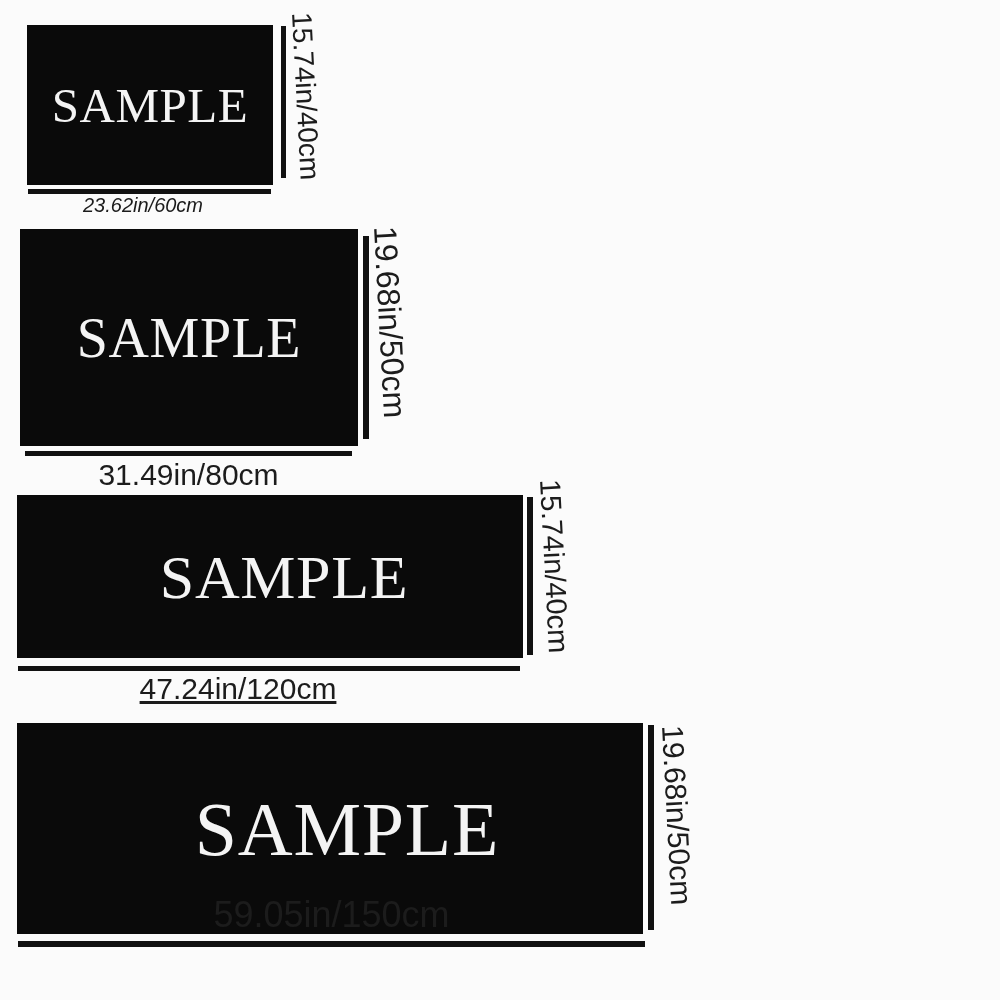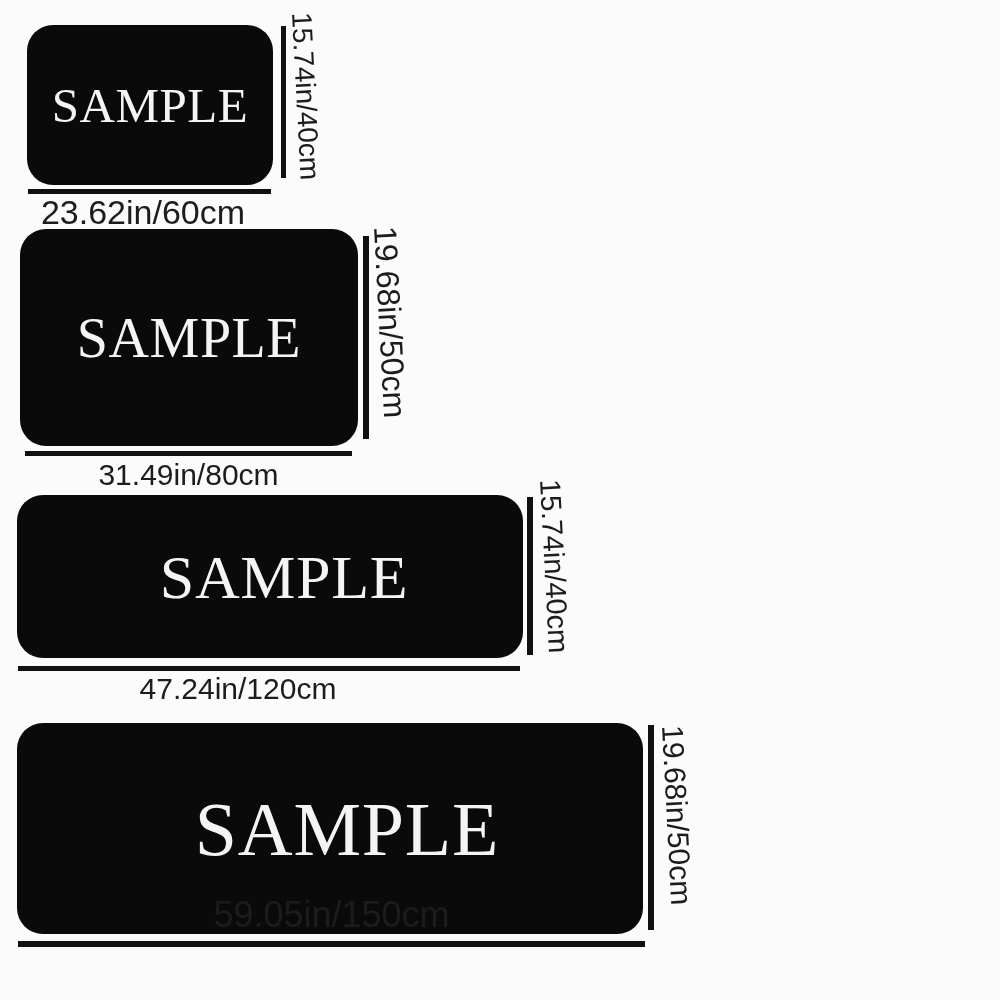--- a/index.html
+++ b/index.html
@@ -4,21 +4,21 @@
 <style>
   html,body{margin:0;padding:0;}
   .canvas{
     position:relative;width:1000px;height:1000px;overflow:hidden;
     background:var(--background,#fbfbfb);
     font-family:"Liberation Sans",sans-serif;
   }
   .size-item{display:contents;}
   .swatch{
     position:absolute;background:var(--swatch,#0a0a0a);
-    display:flex;align-items:center;justify-content:center;border-radius:26px;
+    display:flex;align-items:center;justify-content:center;
   }
   .sample{
     color:var(--sample_text,#f4f4f4);
     font-family:"Liberation Serif",serif;
     letter-spacing:0.01em;line-height:1;white-space:nowrap;
   }
   .hline{position:absolute;background:var(--line,#111111);}
   .vline{position:absolute;background:var(--line,#111111);}
   .wlabel{
     position:absolute;color:var(--dimension_text,#1c1c1c);
@@ -27,35 +27,35 @@
   .vlabel{
     position:absolute;color:var(--dimension_text,#1c1c1c);
     writing-mode:vertical-rl;text-orientation:mixed;
     line-height:1;white-space:nowrap;
     transform:rotate(-3deg);transform-origin:top left;
   }
   
   .s1{left:27px;top:25px;width:246px;height:160px;}
   .f1{font-size:49px;}
   .h1{left:28px;top:189px;width:243px;height:5px;}
-  .w1{left:28px;top:194px;width:230px;font-size:34px;}
+  .w1{left:28px;top:194px;width:230px;font-size:20px;font-style:italic;}
   .v1{left:281px;top:26px;width:5px;height:152px;}
   .r1{left:287px;top:13px;font-size:28px;}
   
   .s2{left:20px;top:229px;width:338px;height:217px;}
   .f2{font-size:56px;}
   .h2{left:25px;top:451px;width:327px;height:5px;}
   .w2{left:25px;top:458px;width:327px;font-size:30px;}
   .v2{left:363px;top:236px;width:6px;height:203px;}
   .r2{left:369px;top:227px;font-size:32px;}
   
   .s3{left:17px;top:495px;width:506px;height:163px;}
   .f3{font-size:62px;padding-left:28px;}
   .h3{left:18px;top:666px;width:502px;height:5px;}
-  .w3{left:18px;top:672px;width:440px;font-size:30px;}
+  .w3{left:18px;top:672px;width:440px;font-size:30px;text-decoration:underline;}
   .v3{left:527px;top:497px;width:6px;height:158px;}
   .r3{left:535px;top:480px;font-size:29px;}
   
   .s4{left:17px;top:723px;width:626px;height:211px;}
   .f4{font-size:76px;padding-left:34px;}
   .h4{left:18px;top:941px;width:627px;height:6px;}
   .w4{left:18px;top:895px;width:627px;font-size:36px;}
   .v4{left:648px;top:725px;width:6px;height:205px;}
   .r4{left:657px;top:726px;font-size:30px;}
 </style>

